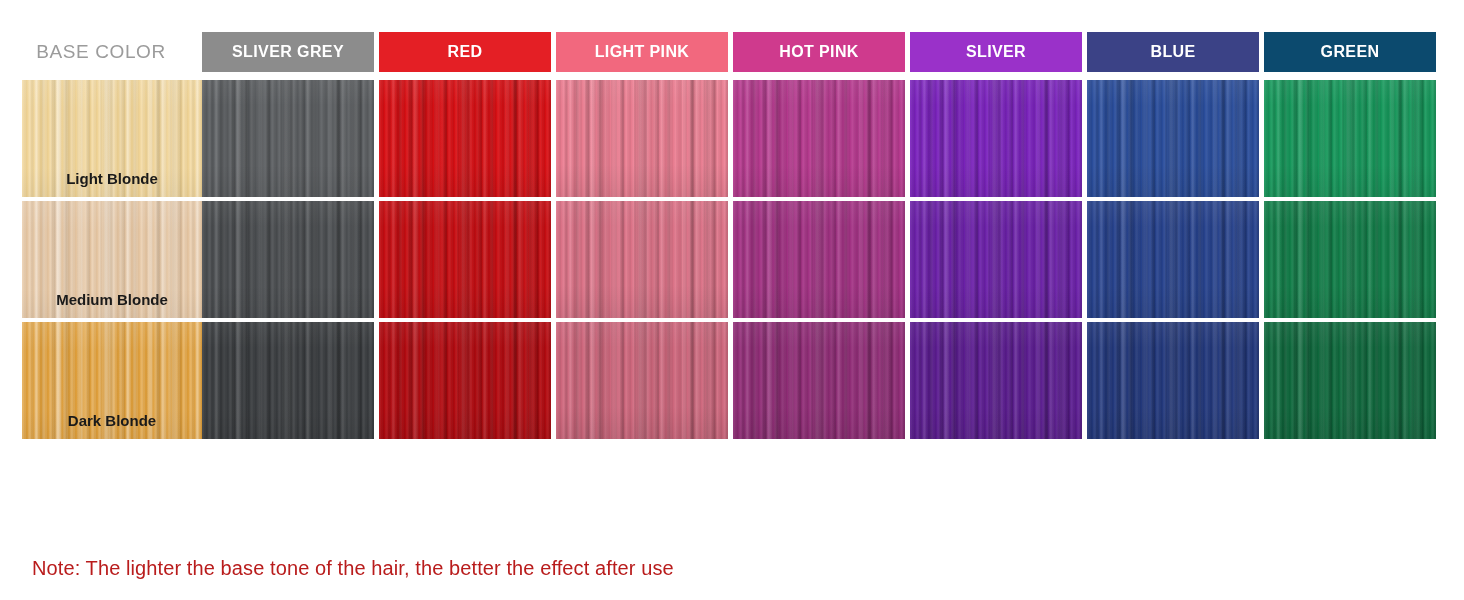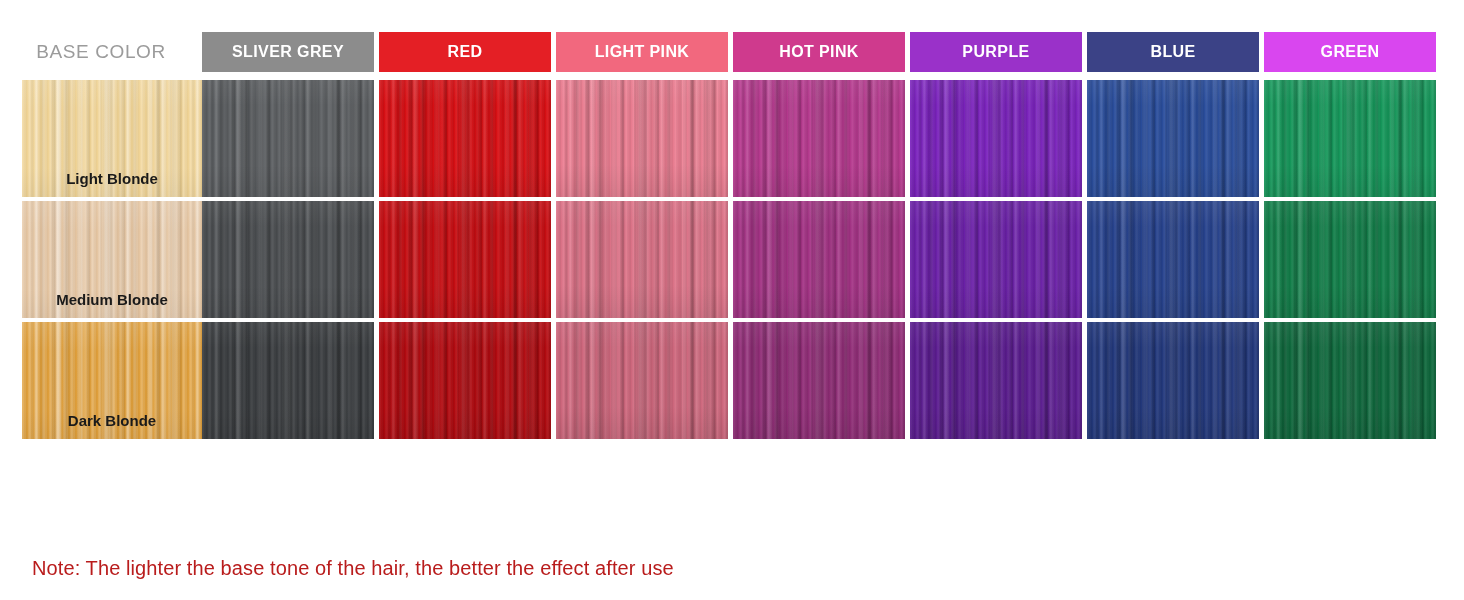--- a/index.html
+++ b/index.html
@@ -197,26 +197,26 @@
         <div class="hdr-cell hdr-color" style="background: rgb(228, 31, 37); text-align: right;">
           <span>RED</span>
         </div>
         <div class="hdr-cell hdr-color" style="background: rgb(242, 104, 126);">
           <span>LIGHT PINK</span>
         </div>
         <div class="hdr-cell hdr-color" style="background: rgb(207, 58, 141);">
           <span>HOT PINK</span>
         </div>
         <div class="hdr-cell hdr-color" style="background: rgb(154, 49, 201);">
-          <span>PURPLE</span>
+          <span>SLIVER</span>
         </div>
         <div class="hdr-cell hdr-color" style="background: rgb(59, 66, 134);">
           <span>BLUE</span>
         </div>
-        <div class="hdr-cell hdr-color" style="background: #d946ef;">
+        <div class="hdr-cell hdr-color" style="background: #0c4a6e;">
           <span>GREEN</span>
         </div>
       </div>
   </div>
 
   <div class="grid" id="grid">
       <div class="grid-row">
         <div class="cell cell-base" style="background: rgb(243, 214, 151);">
           <div class="strands light"></div>
           <div class="cell-label">Light Blonde</div>

